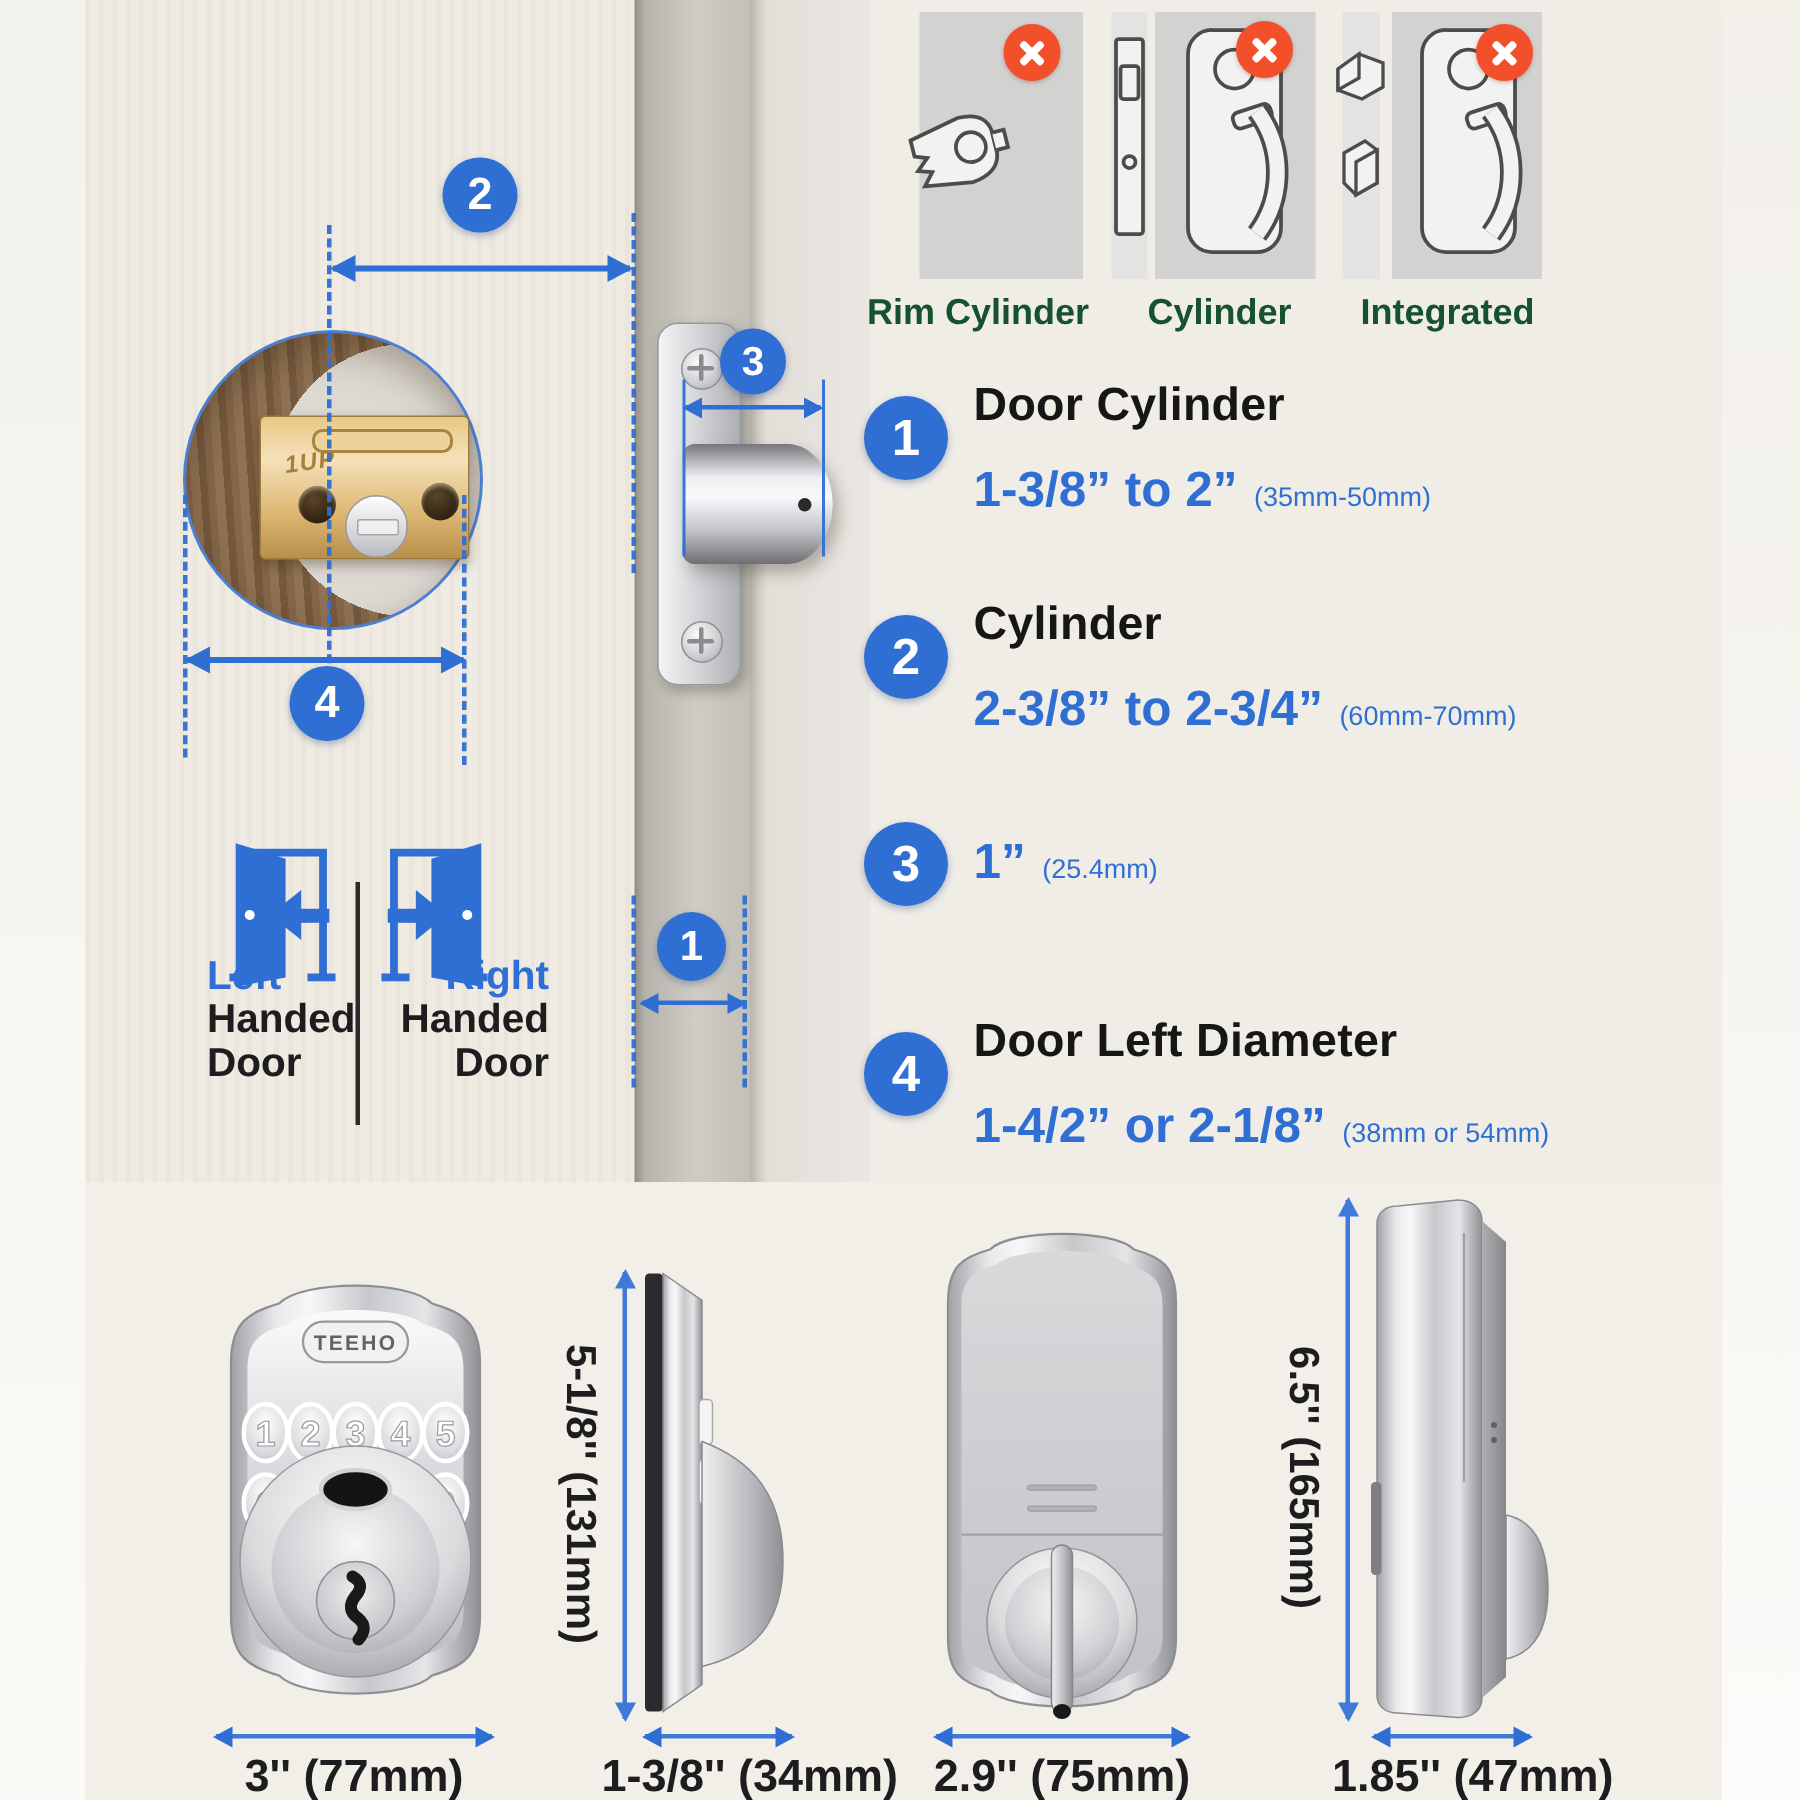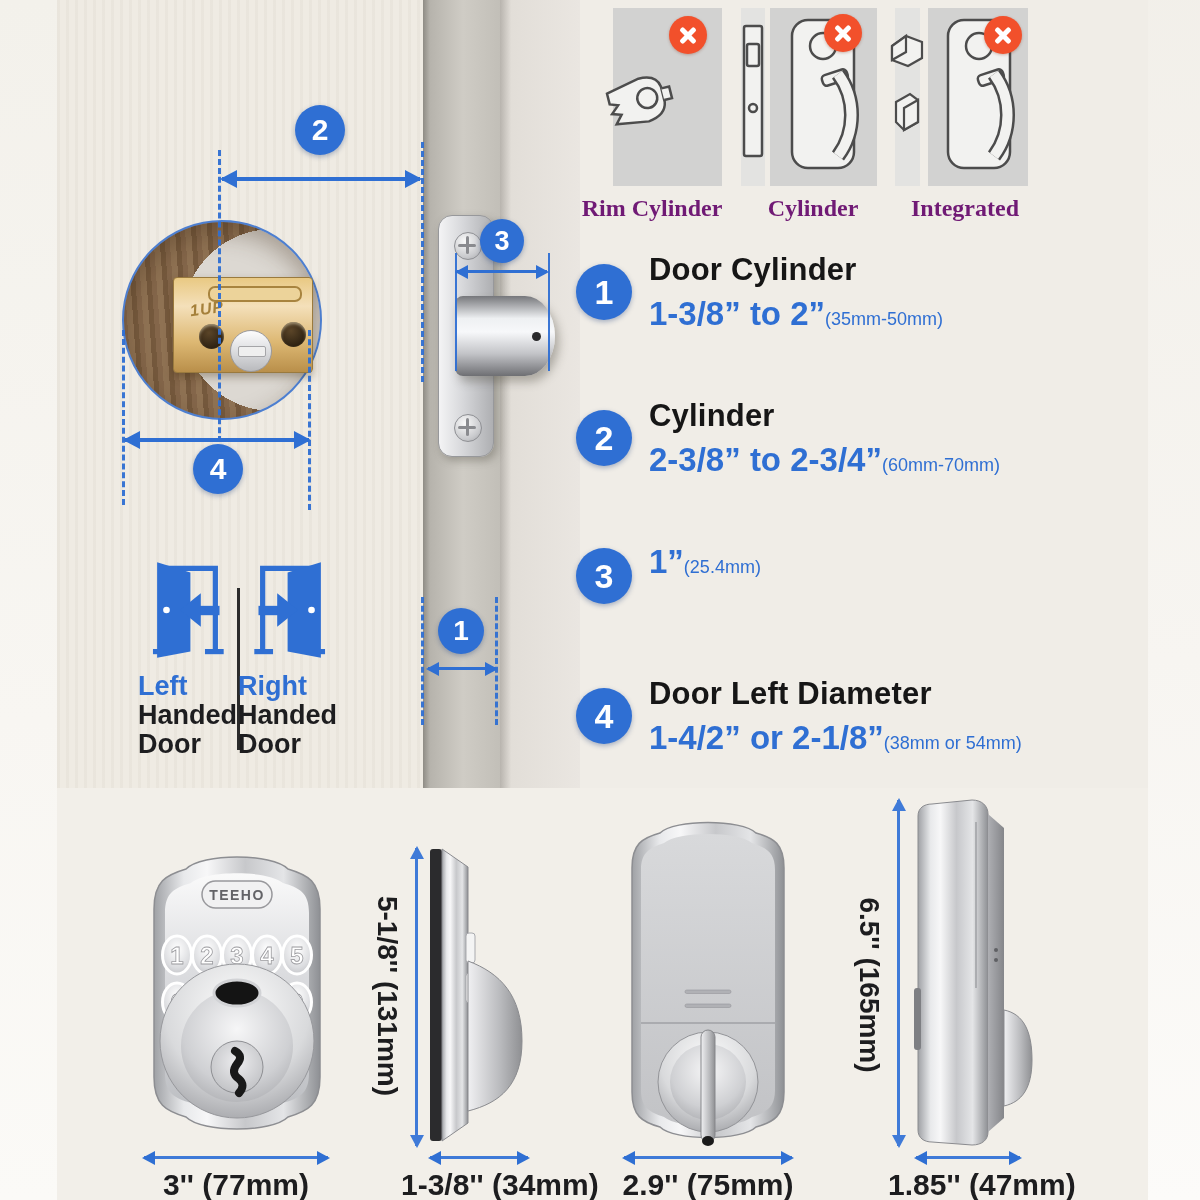--- a/index.html
+++ b/index.html
@@ -79,39 +79,39 @@
   .varrow{position:absolute;width:3px;background:#3f7ad8;}
   .varrow::before{content:"";position:absolute;top:-2px;left:50%;transform:translateX(-50%);
     width:0;height:0;border-left:7px solid transparent;border-right:7px solid transparent;border-bottom:13px solid #3f7ad8;}
   .varrow::after{content:"";position:absolute;bottom:-2px;left:50%;transform:translateX(-50%);
     width:0;height:0;border-left:7px solid transparent;border-right:7px solid transparent;border-top:13px solid #3f7ad8;}
 
   
   .hand-divider{position:absolute;left:237px;top:588px;width:0;height:162px;border-left:3px solid #2b2b2b;}
   .hand-word{font-size:27px;font-weight:700;color:var(--blue);line-height:29px;}
   .hand-line{font-size:27px;font-weight:600;color:var(--ink);line-height:29px;}
-  .hand-text{position:absolute;top:672px;}
+  .hand-text{position:absolute;top:636px;}
 
   
   .panel{position:absolute;top:8px;height:178px;background:#d2d2d1;}
   .panel.lightstrip{background:#e3e3e1;}
   .xmark{position:absolute;width:38px;height:38px;border-radius:50%;background:var(--red);
     box-shadow:0 1px 3px rgba(120,30,0,.3);}
   .xmark::before,.xmark::after{content:"";position:absolute;left:9px;top:16.5px;width:20px;height:5px;
     border-radius:2px;background:#fff;}
   .xmark::before{transform:rotate(45deg);}
   .xmark::after{transform:rotate(-45deg);}
-  .panel-label{position:absolute;top:195px;font-size:24px;font-weight:700;color:#701a75;text-align:center;font-family:Liberation Serif, serif;}
+  .panel-label{position:absolute;top:195px;font-size:24px;font-weight:700;color:#14532d;text-align:center;}
 
   
   .spec-row{position:absolute;left:576px;display:flex;align-items:flex-start;}
   .badge-lg{position:static;width:56px;height:56px;font-size:34px;margin-top:12px;flex:0 0 56px;}
   .spec-text{margin-left:17px;}
   .spec-title{font-size:31px;font-weight:700;color:#161616;letter-spacing:.2px;}
-  .spec-value-row{margin-top:7px;display:flex;align-items:baseline;gap:0;white-space:nowrap;}
+  .spec-value-row{margin-top:19px;display:flex;align-items:baseline;gap:11px;white-space:nowrap;}
   .spec-value{font-size:33px;font-weight:700;color:var(--blue);}
   .spec-metric{font-size:18px;font-weight:500;color:var(--blue);}
 
   
   .dim-label{position:absolute;font-size:30px;font-weight:600;color:var(--ink);text-align:center;white-space:nowrap;}
   .rot-label{position:absolute;white-space:nowrap;font-size:28px;font-weight:600;color:var(--ink);
     transform:translate(-50%,-50%) rotate(90deg);}
   .product{position:absolute;}
 </style>
 </head>
@@ -185,21 +185,21 @@
       <rect x="60" y="46" width="20" height="9" fill="#2f6fd3"></rect>
       <polygon points="62,34 62,66 42,50" fill="#2f6fd3"></polygon>
     </g>
   </svg>
   <div class="hand-divider"></div>
   <div class="hand-text" style="left:138px;text-align:left;">
     <div class="hand-word">Left</div>
     <div class="hand-line">Handed</div>
     <div class="hand-line">Door</div>
   </div>
-  <div class="hand-text" style="left:238px;width:100px;">
+  <div class="hand-text" style="left:238px;width:100px;text-align:right;padding-left:28px;">
     <div class="hand-word">Right</div>
     <div class="hand-line">Handed</div>
     <div class="hand-line">Door</div>
   </div>
 
   <div class="panel" style="left:613px;width:109px;"></div>
   <div class="panel lightstrip" style="left:741px;width:24px;"></div>
   <div class="panel" style="left:770px;width:107px;"></div>
   <div class="panel lightstrip" style="left:895px;width:25px;"></div>
   <div class="panel" style="left:928px;width:100px;"></div>

